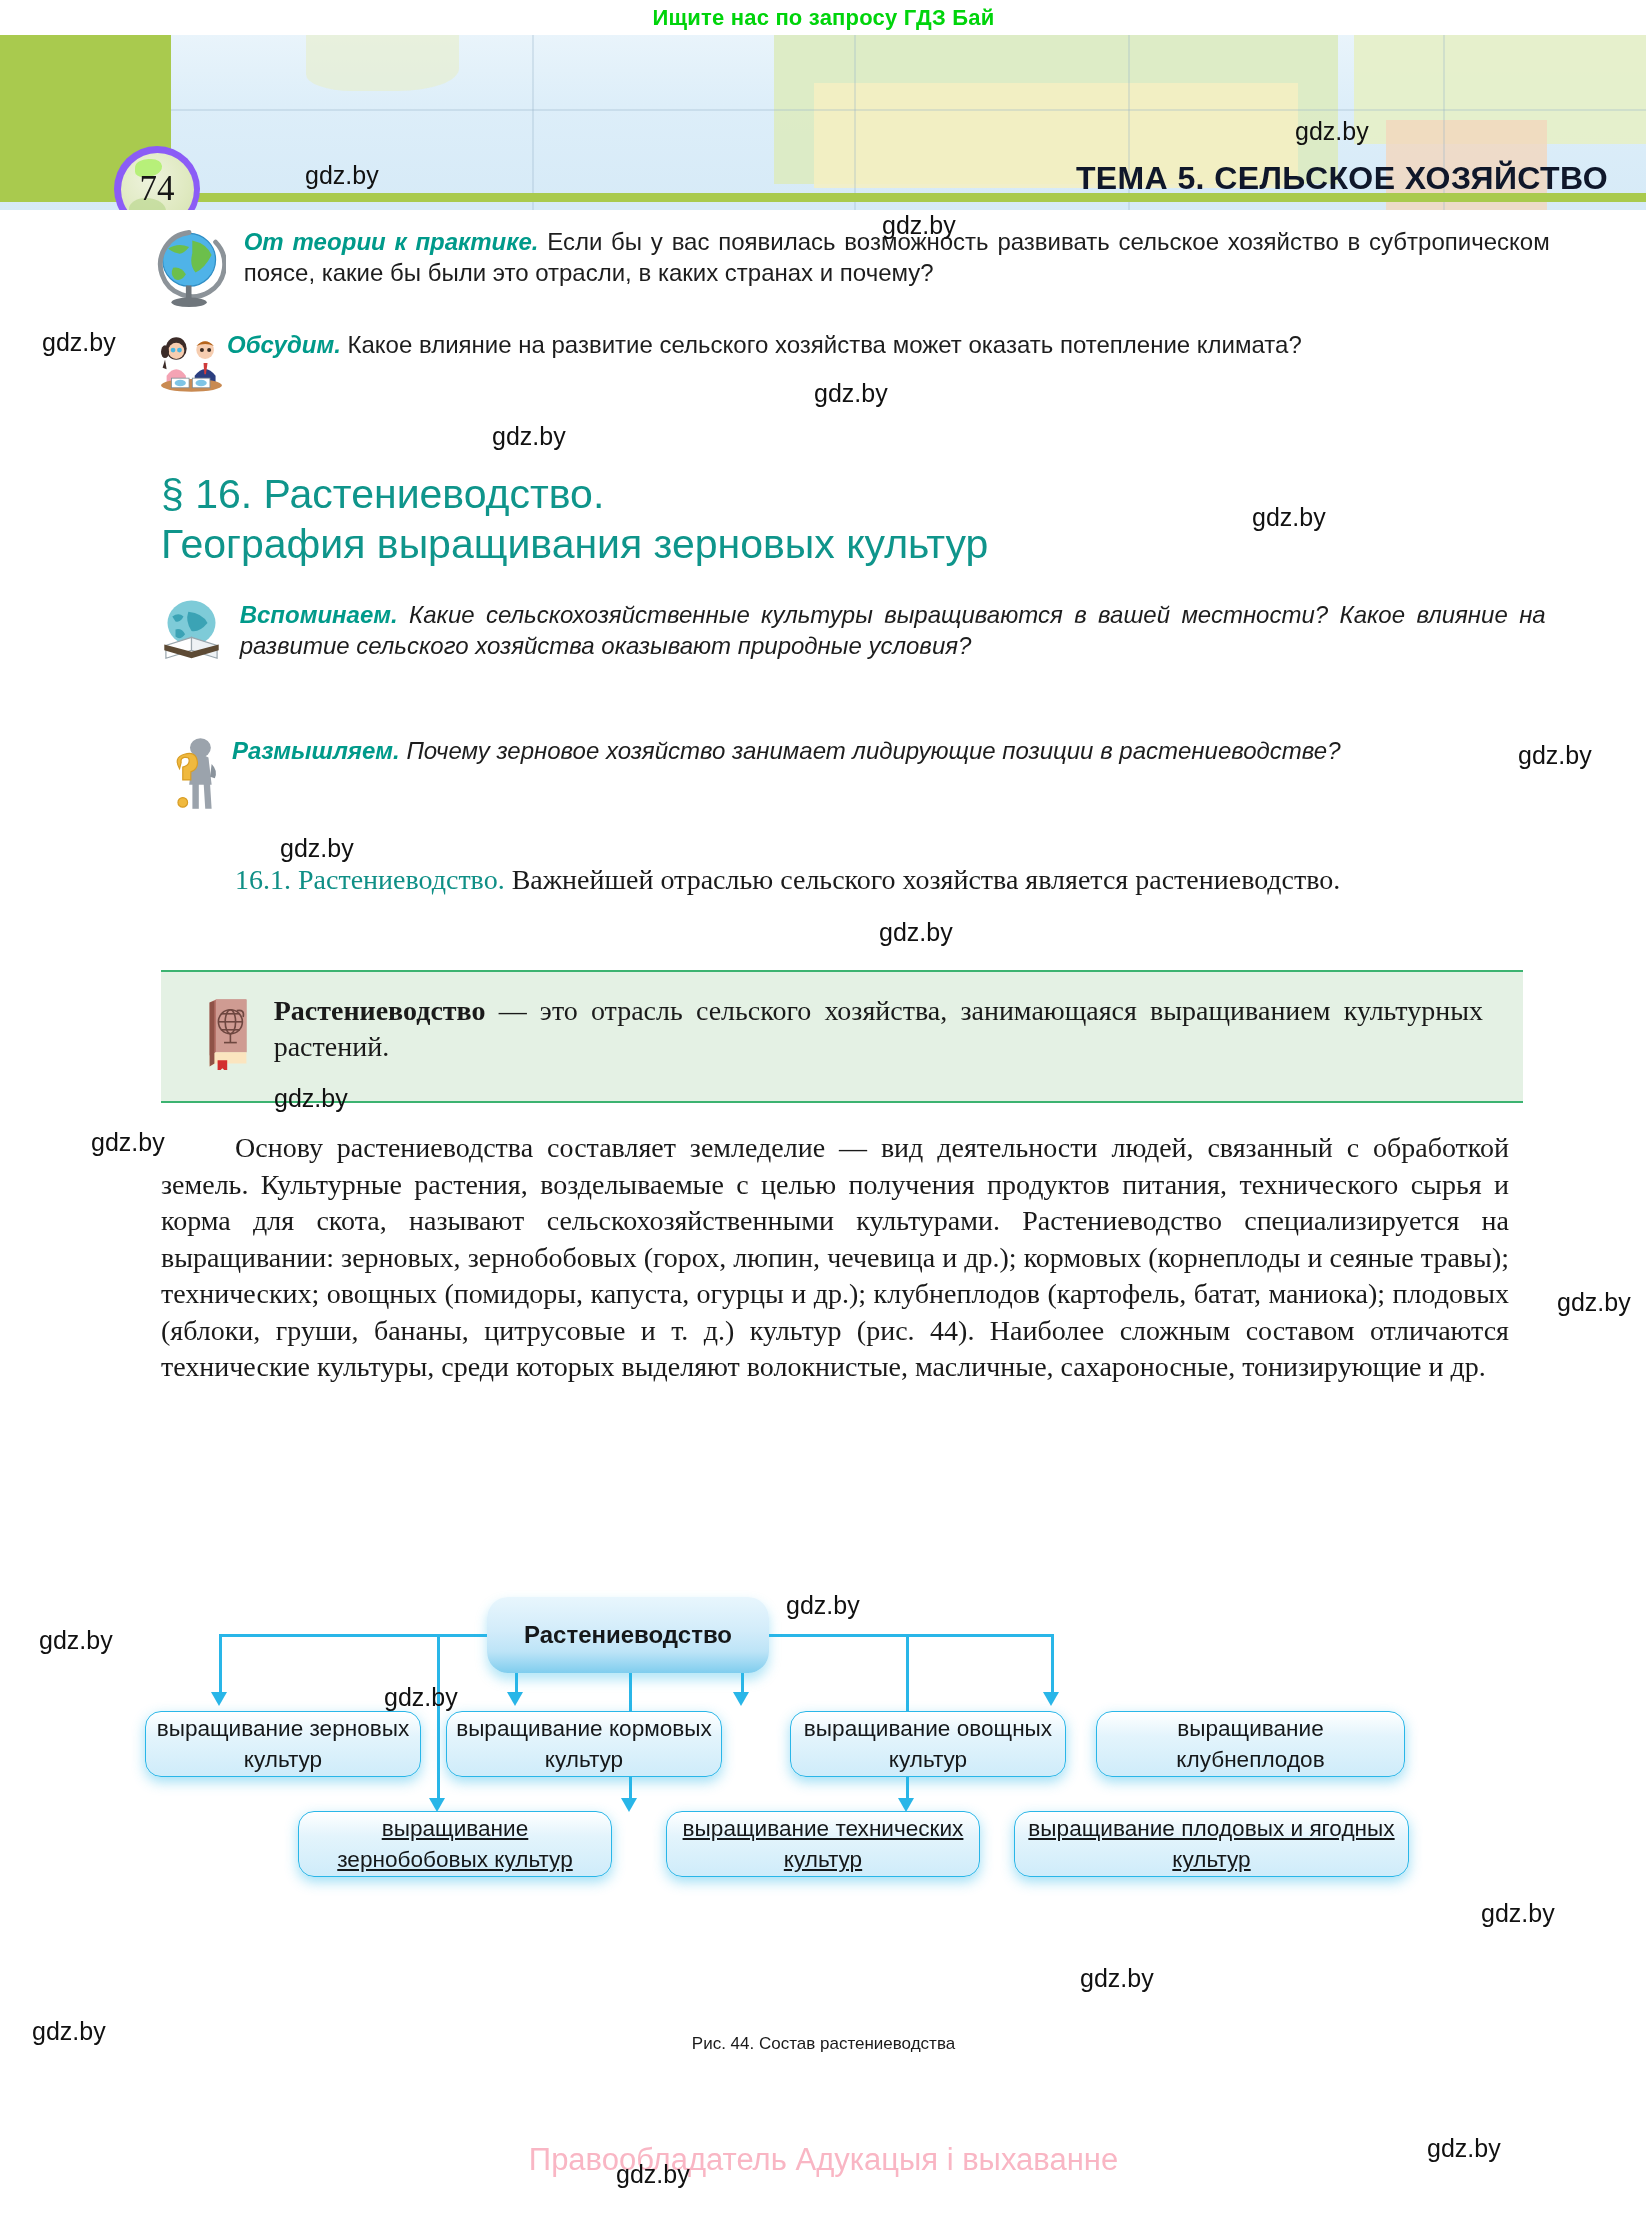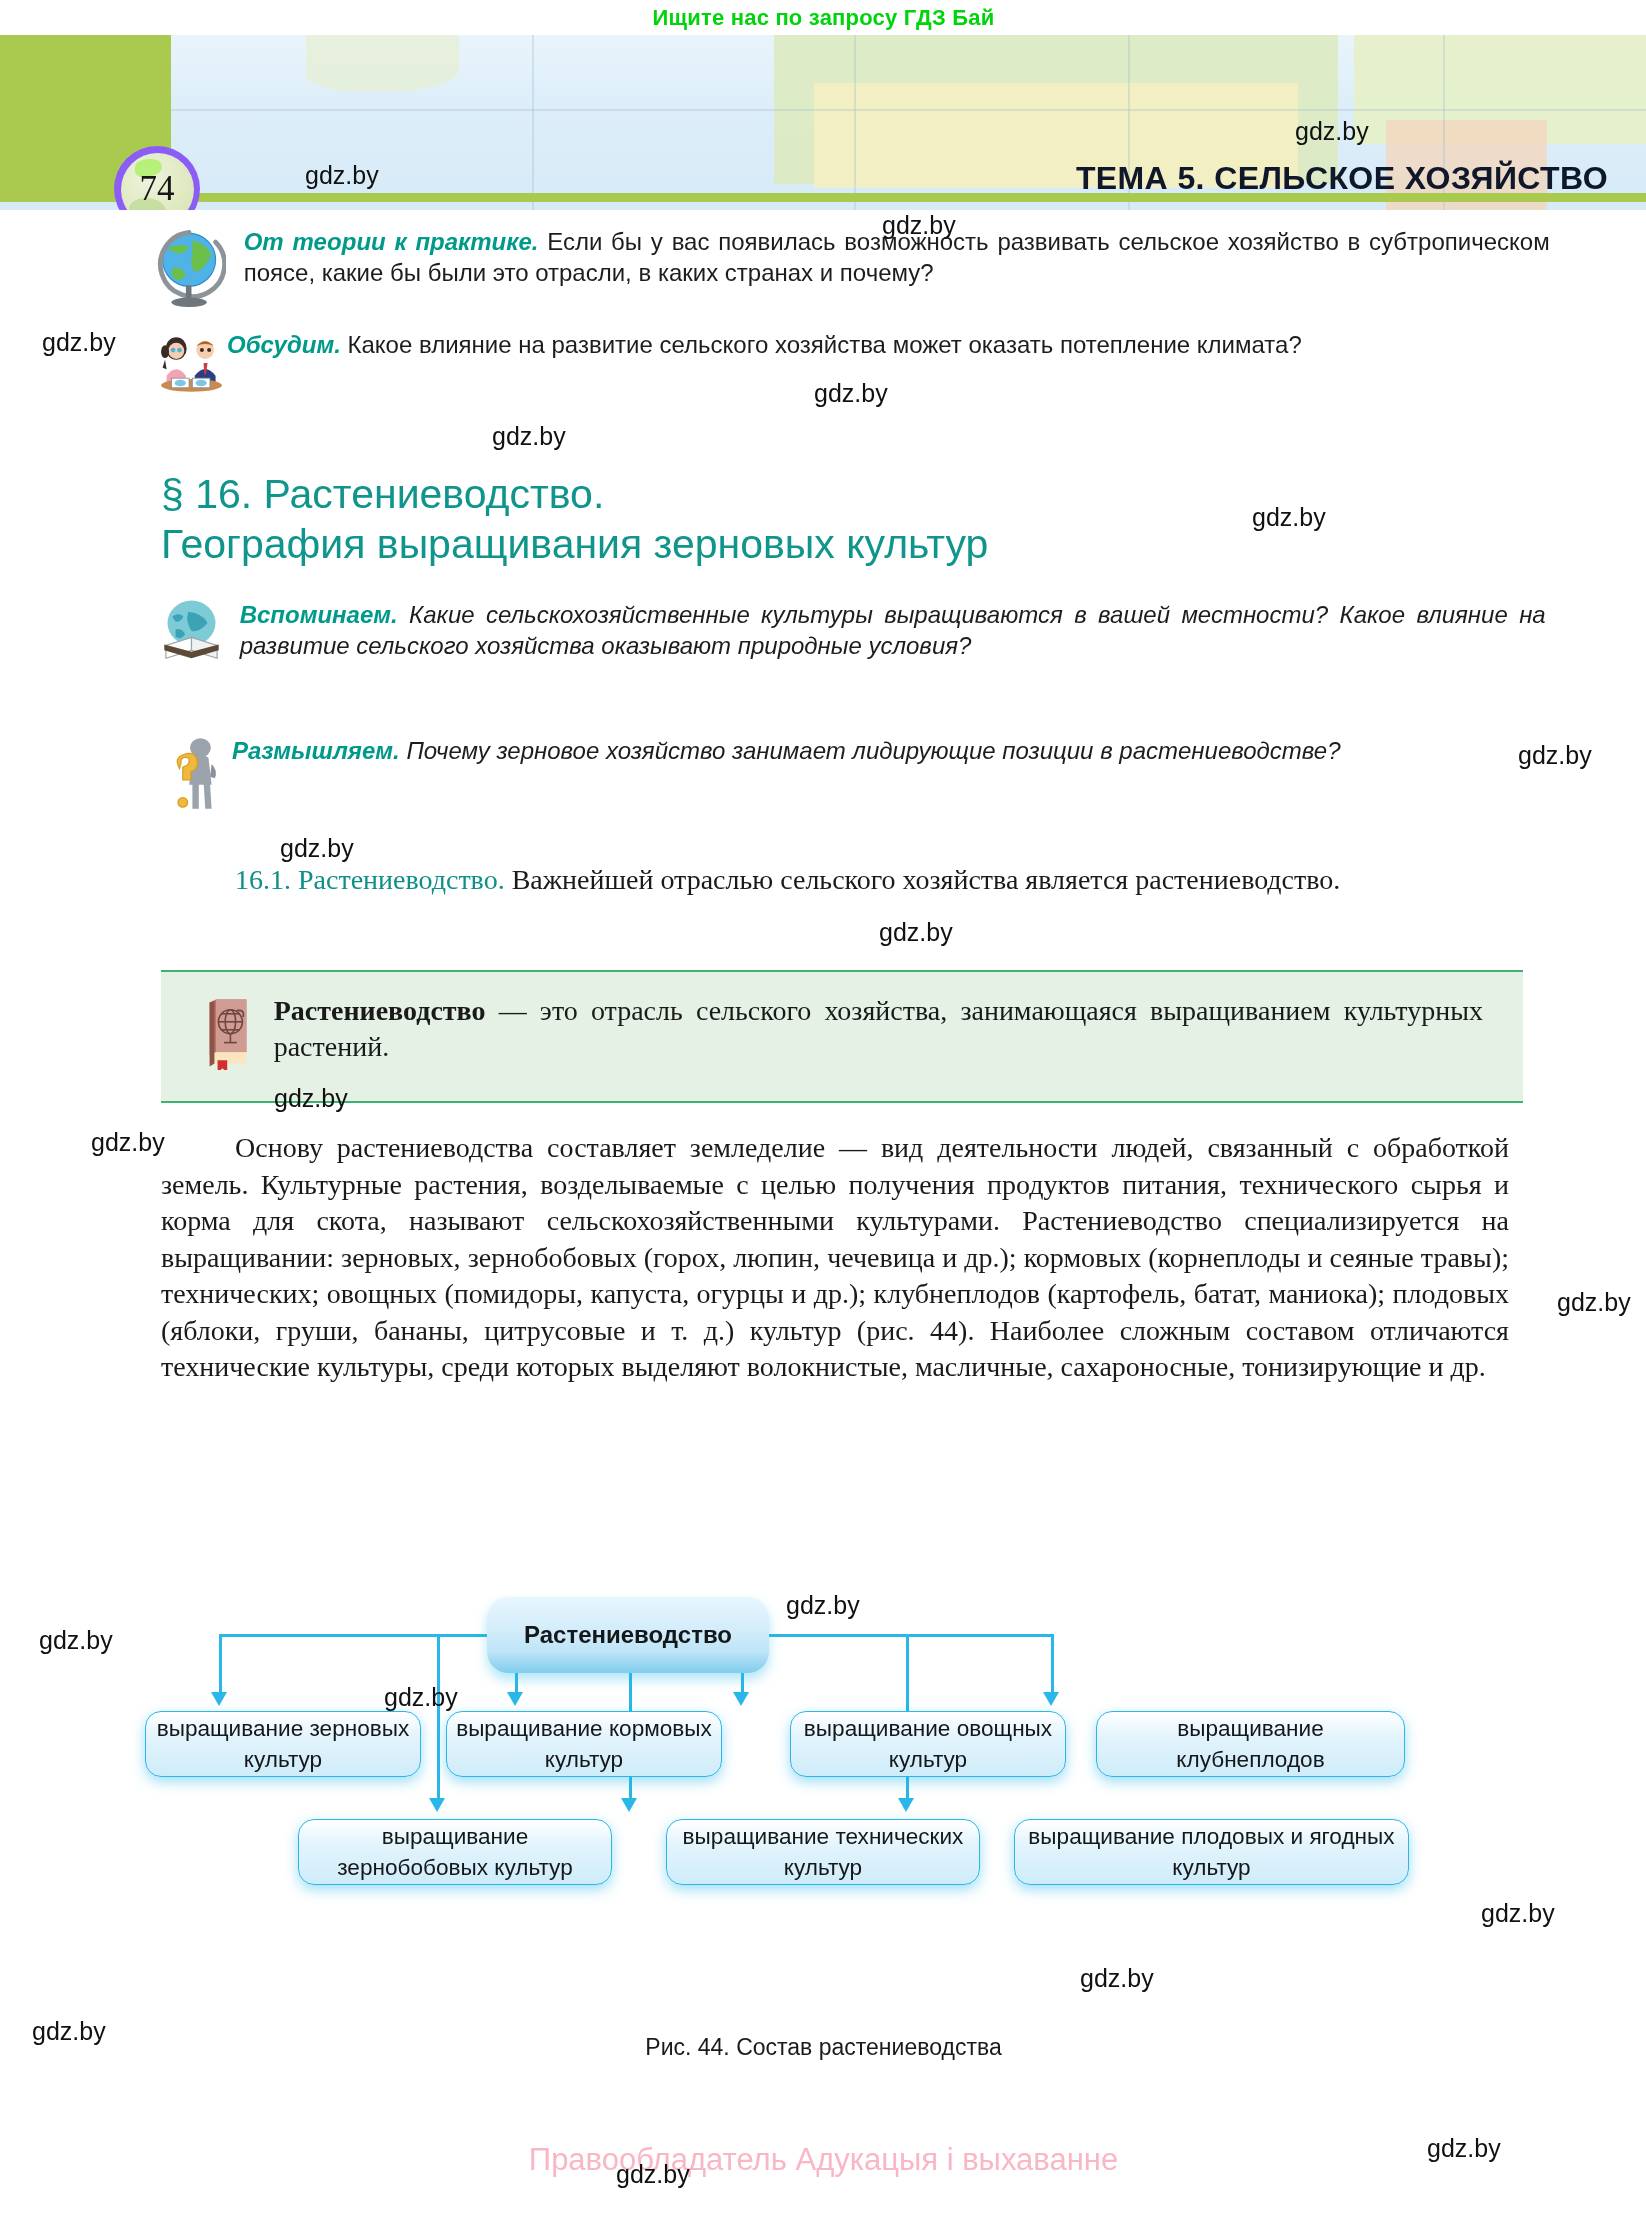--- a/index.html
+++ b/index.html
@@ -287,21 +287,21 @@
     left: 342px; top: 0px;
     width: 282px; height: 76px;
     border-radius: 21px;
     background: linear-gradient(to bottom, #e8f6fd 0%, #d2ecfa 45%, #bde4f7 72%, #7fcdee 100%);
     border: none;
     font-weight: 700;
     font-size: 24px;
     box-shadow: 0 6.4px 11.3px rgba(41,182,232,.35);
   }
   .dg-lvl2 { top: 114px; width: 173px; height: 66px; }
-  .dg-lvl3 { top: 222px; height: 66px; }
+  .dg-lvl3 { top: 214px; height: 66px; text-decoration: underline; }
 
   .dg-line {
     position: absolute;
     background: #29b6e8;
   }
   .dg-h { height: 3.2px; }
   .dg-v { width: 3.2px; }
   .dg-arrow {
     position: absolute;
     width: 0; height: 0;
@@ -309,21 +309,21 @@
     border-right: 8.9px solid transparent;
     border-top: 14.5px solid #29b6e8;
   }
 
   .fig-caption {
     position: absolute;
     left: 0; right: 0;
     top: 1823px;
     text-align: center;
     font-family: "Liberation Sans", sans-serif;
-    font-size: 23px;
+    font-size: 17px;
     color: #1a1a1a;
   }
 
   
   .copyright {
     position: absolute;
     left: 0; right: 0;
     top: 1931px;
     text-align: center;
     font-family: "Liberation Sans", sans-serif;

